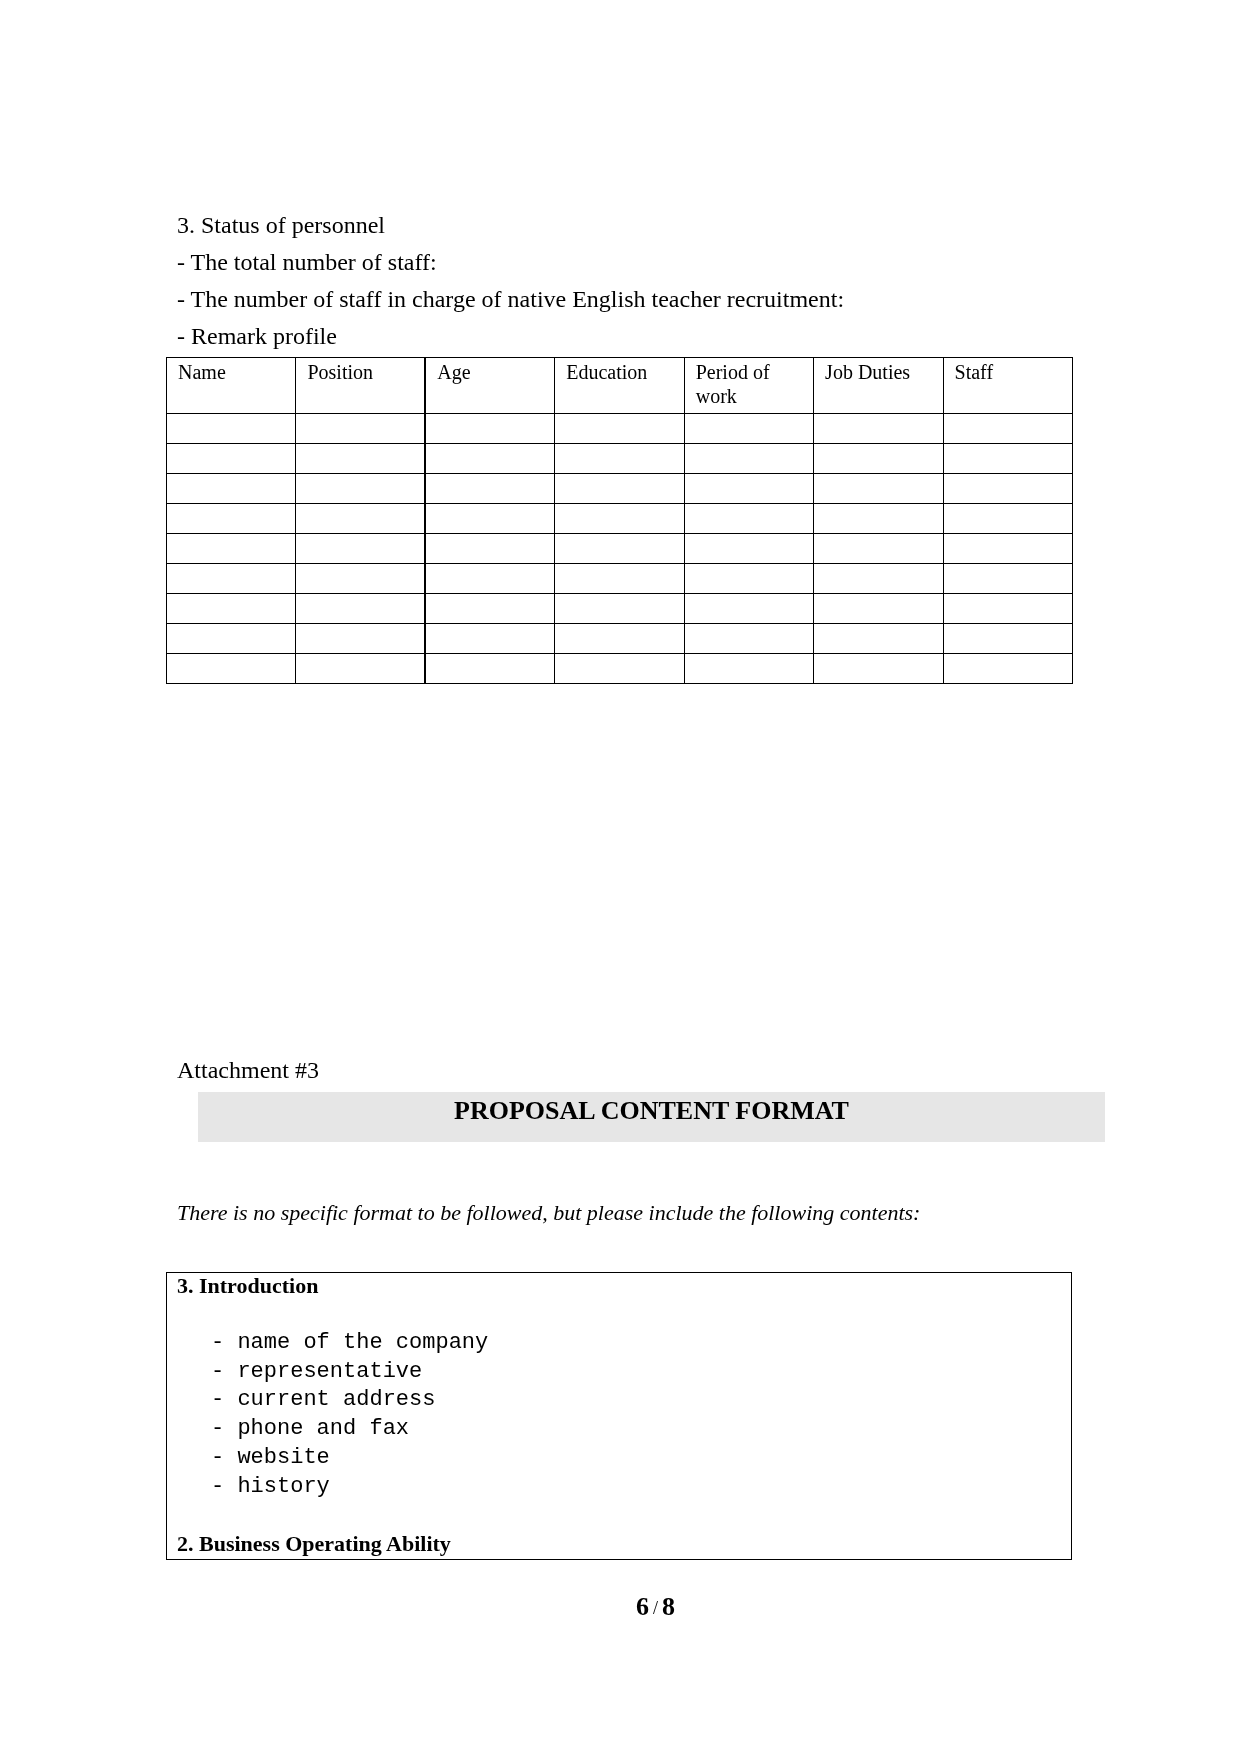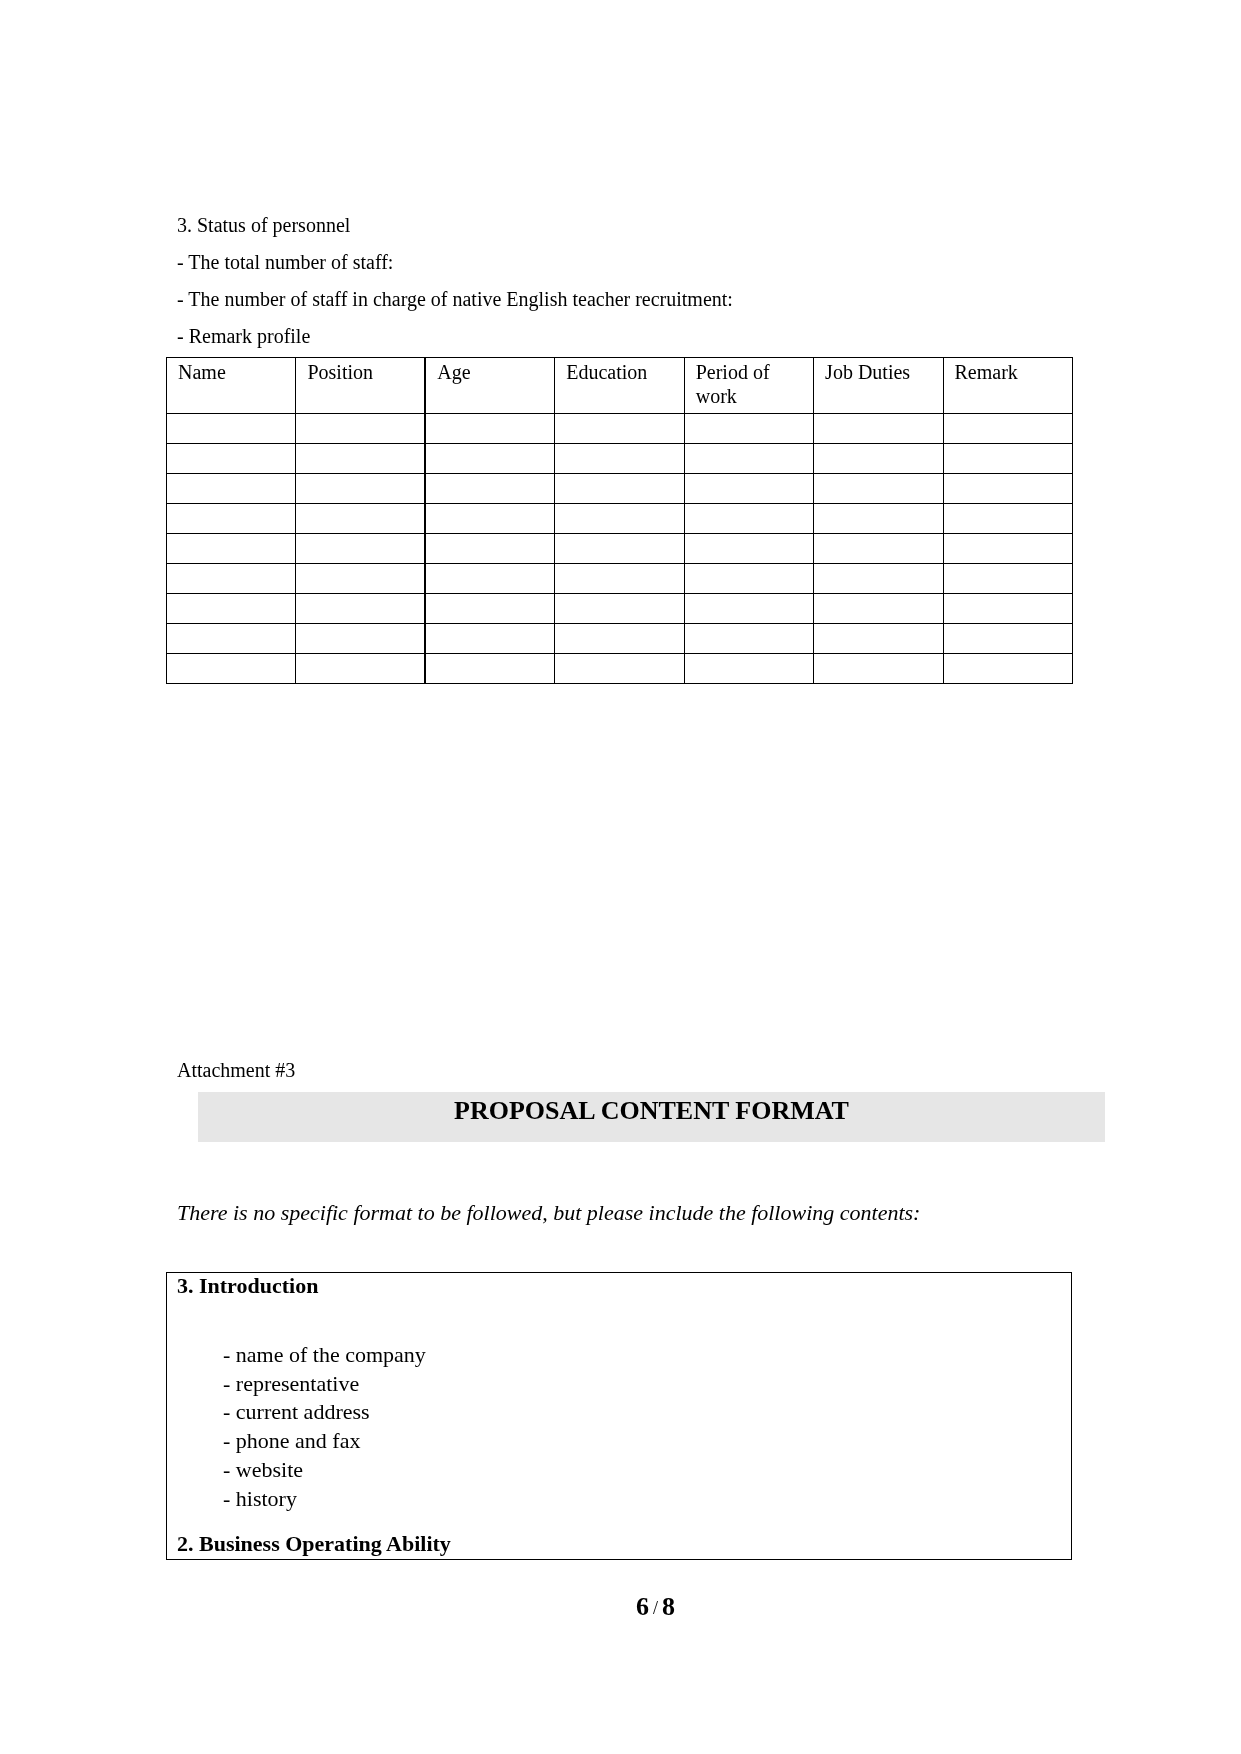--- a/index.html
+++ b/index.html
@@ -1,21 +1,21 @@
 <!DOCTYPE html>
 <html><head>
 <meta charset="utf-8">
 <style>
   html, body { margin: 0; padding: 0; background: #ffffff; }
   body {
     width: 1241px; height: 1754px; position: relative; overflow: hidden;
     font-family: "Liberation Serif", serif; color: #000;
   }
   .line {
-    position: absolute; left: 177px; font-size: 20px; line-height: 26px; white-space: nowrap;
+    position: absolute; left: 177px; font-size: 24px; line-height: 26px; white-space: nowrap;
   }
   table.staff {
     position: absolute; left: 166px; top: 357px; width: 907px;
     border-collapse: collapse; table-layout: fixed;
     font-family: "Liberation Serif", serif; font-size: 20px;
   }
   table.staff th, table.staff td {
     border: 1.5px solid #000; padding: 0 11px; vertical-align: top; text-align: left;
     font-weight: normal;
   }
@@ -30,21 +30,21 @@
     margin: 0; font-size: 26px; line-height: 50px; font-weight: bold; position: relative; top: -6px;
   }
   .intro-italic {
     position: absolute; left: 177px; top: 1200px; font-size: 22px; font-style: italic; white-space: nowrap; text-align: right;
   }
   .content-box {
     position: absolute; left: 166px; top: 1272px; width: 904px; height: 286px;
     border: 1.5px solid #000; border-bottom-width: 1.5px;
   }
   .sec-title { position: absolute; left: 10px; font-size: 22px; font-weight: bold; white-space: nowrap; }
-  .sub-list { position: absolute; left: 40px; top: 52px; margin: 16px; padding: 0; list-style: none; }
+  .sub-list { position: absolute; left: 40px; top: 52px; margin: 4px; padding: 0; list-style: none; font-family: Liberation Mono, monospace; }
   .sub-list li { font-size: 22px; line-height: 28.7px; white-space: nowrap; }
   .page-num {
     position: absolute; left: 0; width: 1241px; top: 1592px; text-align: center;
     font-size: 26px; font-weight: bold; margin-left: 35px;
   }
   .page-num .slash { font-weight: normal; font-size: 18px; padding: 0 4px; position: relative; top: -1px; }
 </style>
 </head>
 <body>
 
@@ -55,21 +55,21 @@
 
 <table class="staff">
   <thead>
     <tr>
       <th>Name</th>
       <th>Position</th>
       <th>Age</th>
       <th>Education</th>
       <th>Period of work</th>
       <th>Job Duties</th>
-      <th>Remark</th>
+      <th>Staff</th>
     </tr>
   </thead>
   <tbody id="staff-body">
       <tr>
         <td></td>
         <td></td>
         <td></td>
         <td></td>
         <td></td>
         <td></td>

